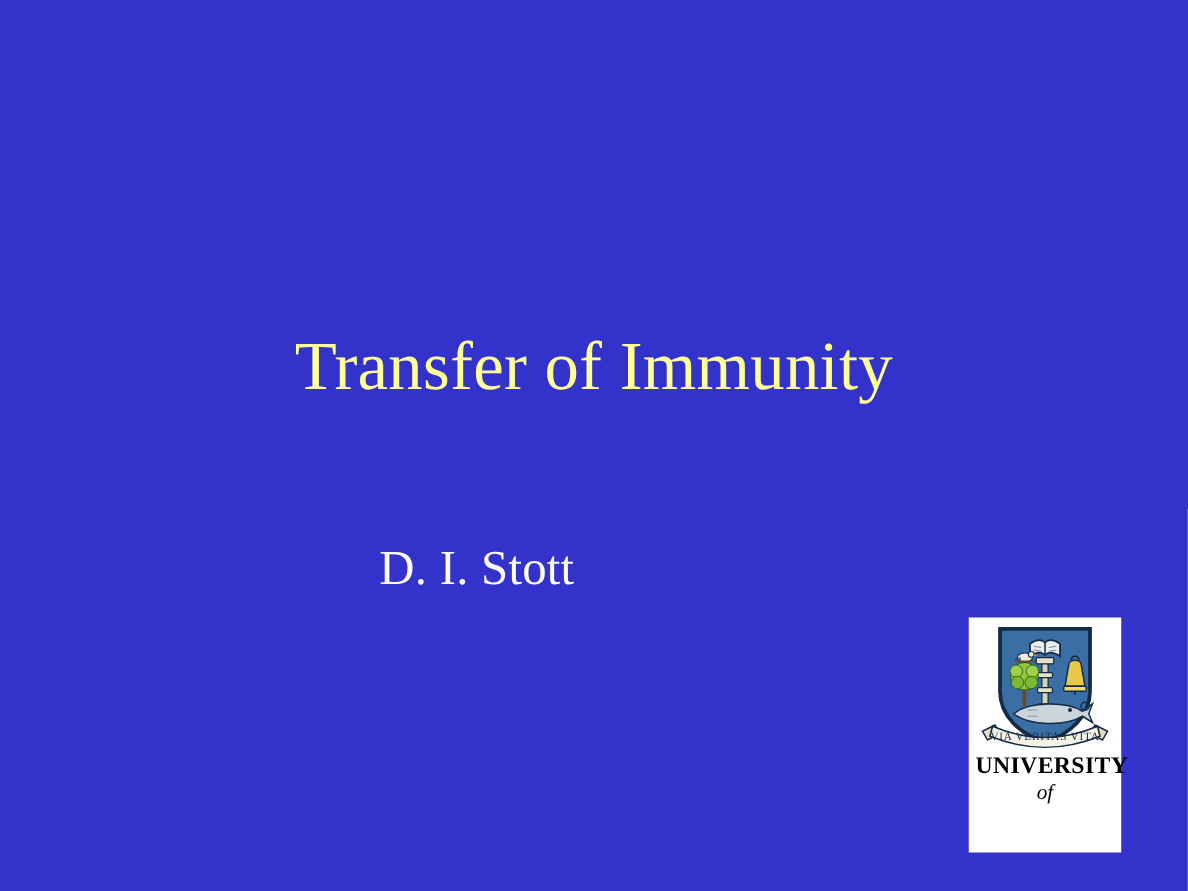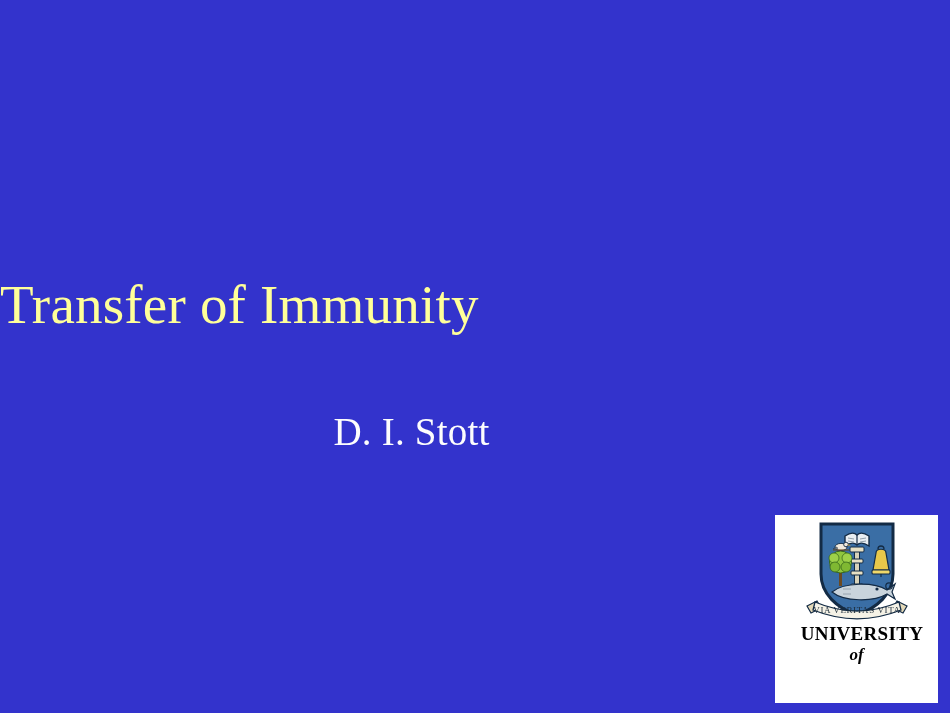--- a/index.html
+++ b/index.html
@@ -18,55 +18,55 @@
     width: 950px;
     height: 713px;
     background: #3333cc;
     overflow: hidden;
   }
 
   
   #title-block {
     position: absolute;
     left: 0;
-    top: 276px;
+    top: 264px;
     width: 950px;
+    text-align: center;
   }
   #slide-title {
     font-family: "Liberation Serif", "DejaVu Serif", serif;
     font-size: 55px;
     line-height: 1.05;
     color: #ffff99;
     letter-spacing: 0.2px;
     white-space: nowrap;
   }
 
   #subtitle-block {
     position: absolute;
     left: 0;
-    top: 412px;
+    top: 435px;
     width: 763px;
     text-align: center;
-    margin-left: 30px;
   }
   #slide-subtitle {
     font-family: "Liberation Serif", "DejaVu Serif", serif;
     font-size: 39px;
     line-height: 1.05;
     color: #fdfdfd;
     letter-spacing: 0.2px;
     white-space: nowrap;
   }
 
   
   #uog-logo {
     position: absolute;
     left: 775px;
-    top: 515px;
-    width: 163px;
+    top: 494px;
+    width: 122px;
     height: 188px;
     background: #ffffff;
     box-sizing: border-box;
     display: flex;
     flex-direction: column;
     align-items: center;
     justify-content: flex-start;
   }
   #uog-crest {
     width: 116px;
@@ -84,21 +84,21 @@
     font-weight: bold;
     font-size: 19px;
     line-height: 1.08;
     color: #000000;
     letter-spacing: 0.3px;
     padding-left: 11px;
   }
   .uog-line2 {
     font-family: "Liberation Serif", "DejaVu Serif", serif;
     font-style: italic;
-    font-weight: bold;
+    font-weight: normal;
     font-size: 17px;
     line-height: 1.15;
     color: #000000;
   }
 </style>
 </head>
 <body>
 
 <div id="slide">
 

